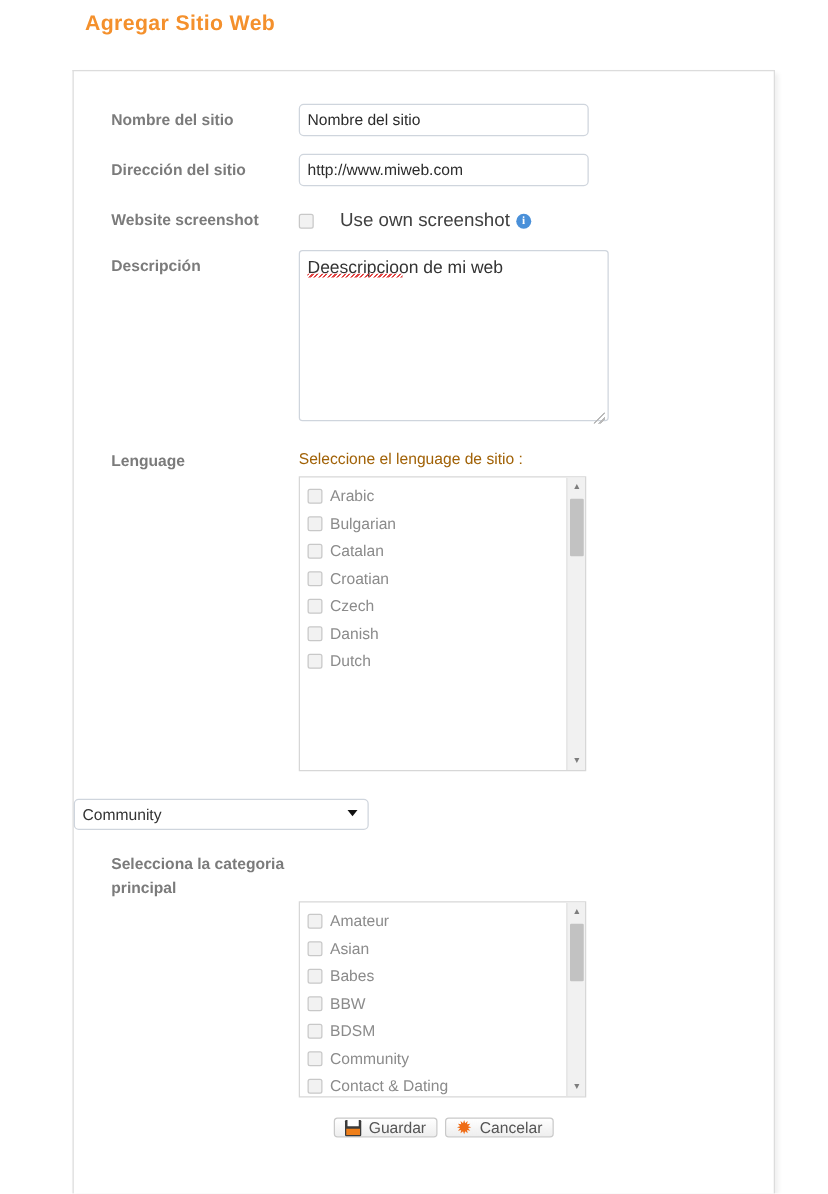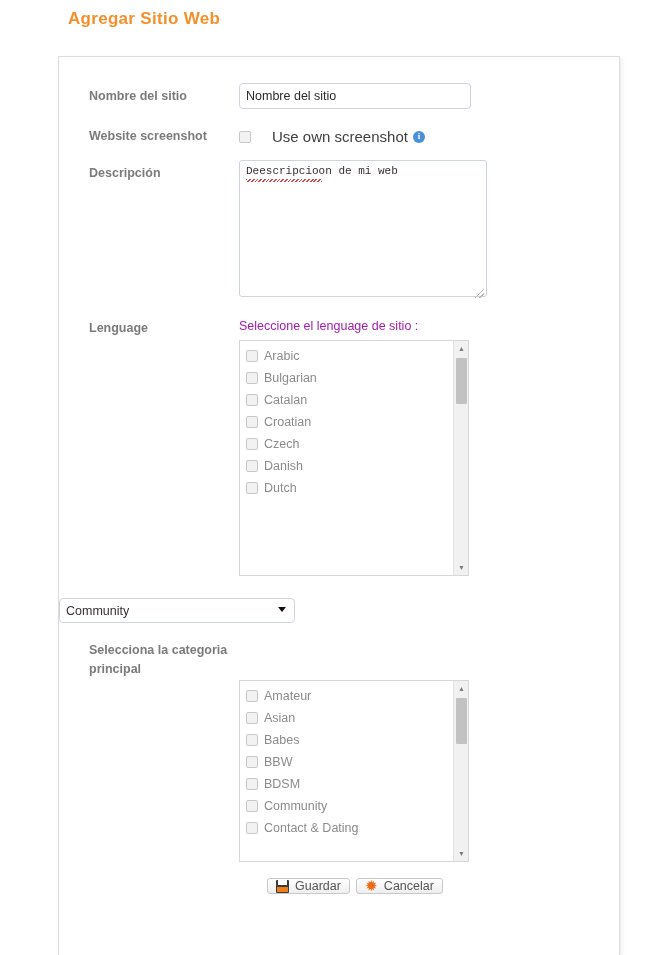--- a/index.html
+++ b/index.html
@@ -54,46 +54,46 @@
     background: #4a90d9;
     display: inline-flex; align-items: center; justify-content: center;
     color: #fff; font-size: 9px; font-weight: bold; line-height: 1;
     font-family: "Liberation Serif", serif;
   }
 
   textarea.desc {
     width: 248px; height: 137px;
     border: 1px solid #cfd5dd; border-radius: 3px;
     padding: 4px 6px; resize: none;
-    font-family: Liberation Mono, monospace; font-size: 11px; color: #333;
+    font-family: Liberation Sans, sans-serif; font-size: 14px; color: #333;
     outline: none; background:#fff; overflow: hidden;
   }
   .ta-wrap { position: relative; width: 248px; }
   .spell {
     position: absolute; left: 7px; top: 19px;
     width: 76px; height: 3px;
     background-image:
       repeating-linear-gradient(135deg, #e03b3b 0 1.3px, transparent 1.3px 2.6px);
     opacity: 0.95;
   }
   .ta-grip {
     position:absolute; right: 3px; bottom: 3px; width: 9px; height: 9px;
     background-image:
       linear-gradient(135deg, transparent 45%, #b9b9b9 45%, #b9b9b9 55%, transparent 55%),
       linear-gradient(135deg, transparent 70%, #b9b9b9 70%, #b9b9b9 80%, transparent 80%);
   }
 
-  .hint { font-size: 12.5px; color: #a21caf; padding-top: 4px; }
+  .hint { font-size: 12.5px; color: #a16207; padding-top: 4px; }
 
   .listbox {
     position: relative; width: 230px; height: 236px;
     border: 1px solid #d7d7d7; background: #fff;
     margin-top: 7px; overflow: hidden;
   }
-  .listbox.cats { height: 182px; margin-top: 43px; }
+  .listbox.cats { height: 157px; margin-top: 43px; }
   .list-items { padding: 4px 0 0 6px; }
   .list-item { display: flex; align-items: center; gap: 6px; height: 22px; }
   .list-item .cap { font-size: 12.5px; color: #8b8b8b; }
 
   .sbar {
     position: absolute; right: 0; top: 0; bottom: 0; width: 15px;
     background: #f1f1f1; border-left: 1px solid #e2e2e2;
   }
   .sbar .arr {
     position: absolute; left: 0; width: 15px; height: 15px;
@@ -154,20 +154,26 @@
   <div class="panel">
     <div class="form">
 
       <div class="row">
         <div class="lbl">Nombre del sitio</div>
         <div class="fld">
           <input class="txt" type="text" value="Nombre del sitio" style="">
         </div>
       </div>
 
+      <div class="row">
+        <div class="lbl">Dirección del sitio</div>
+        <div class="fld">
+          <input class="txt" type="text" value="http://www.miweb.com" style="">
+        </div>
+      </div>
 
       <div class="row">
         <div class="lbl">Website screenshot</div>
         <div class="fld">
           <div class="chk-line">
             <span class="cbox"></span>
             <span class="cap">Use own screenshot</span>
             <span class="info-icon">i</span>
           </div>
         </div>

